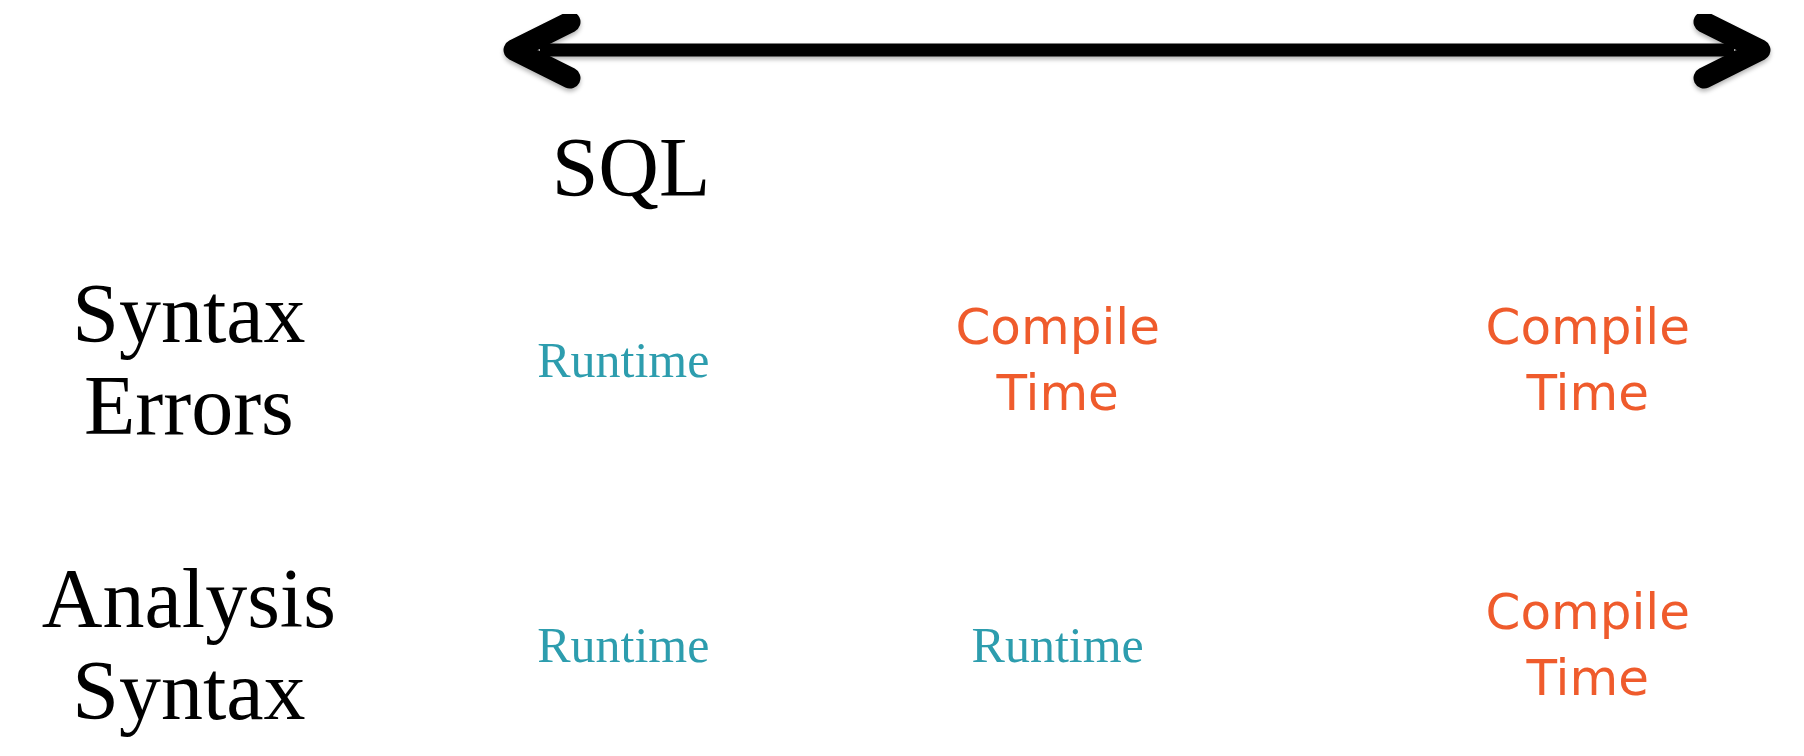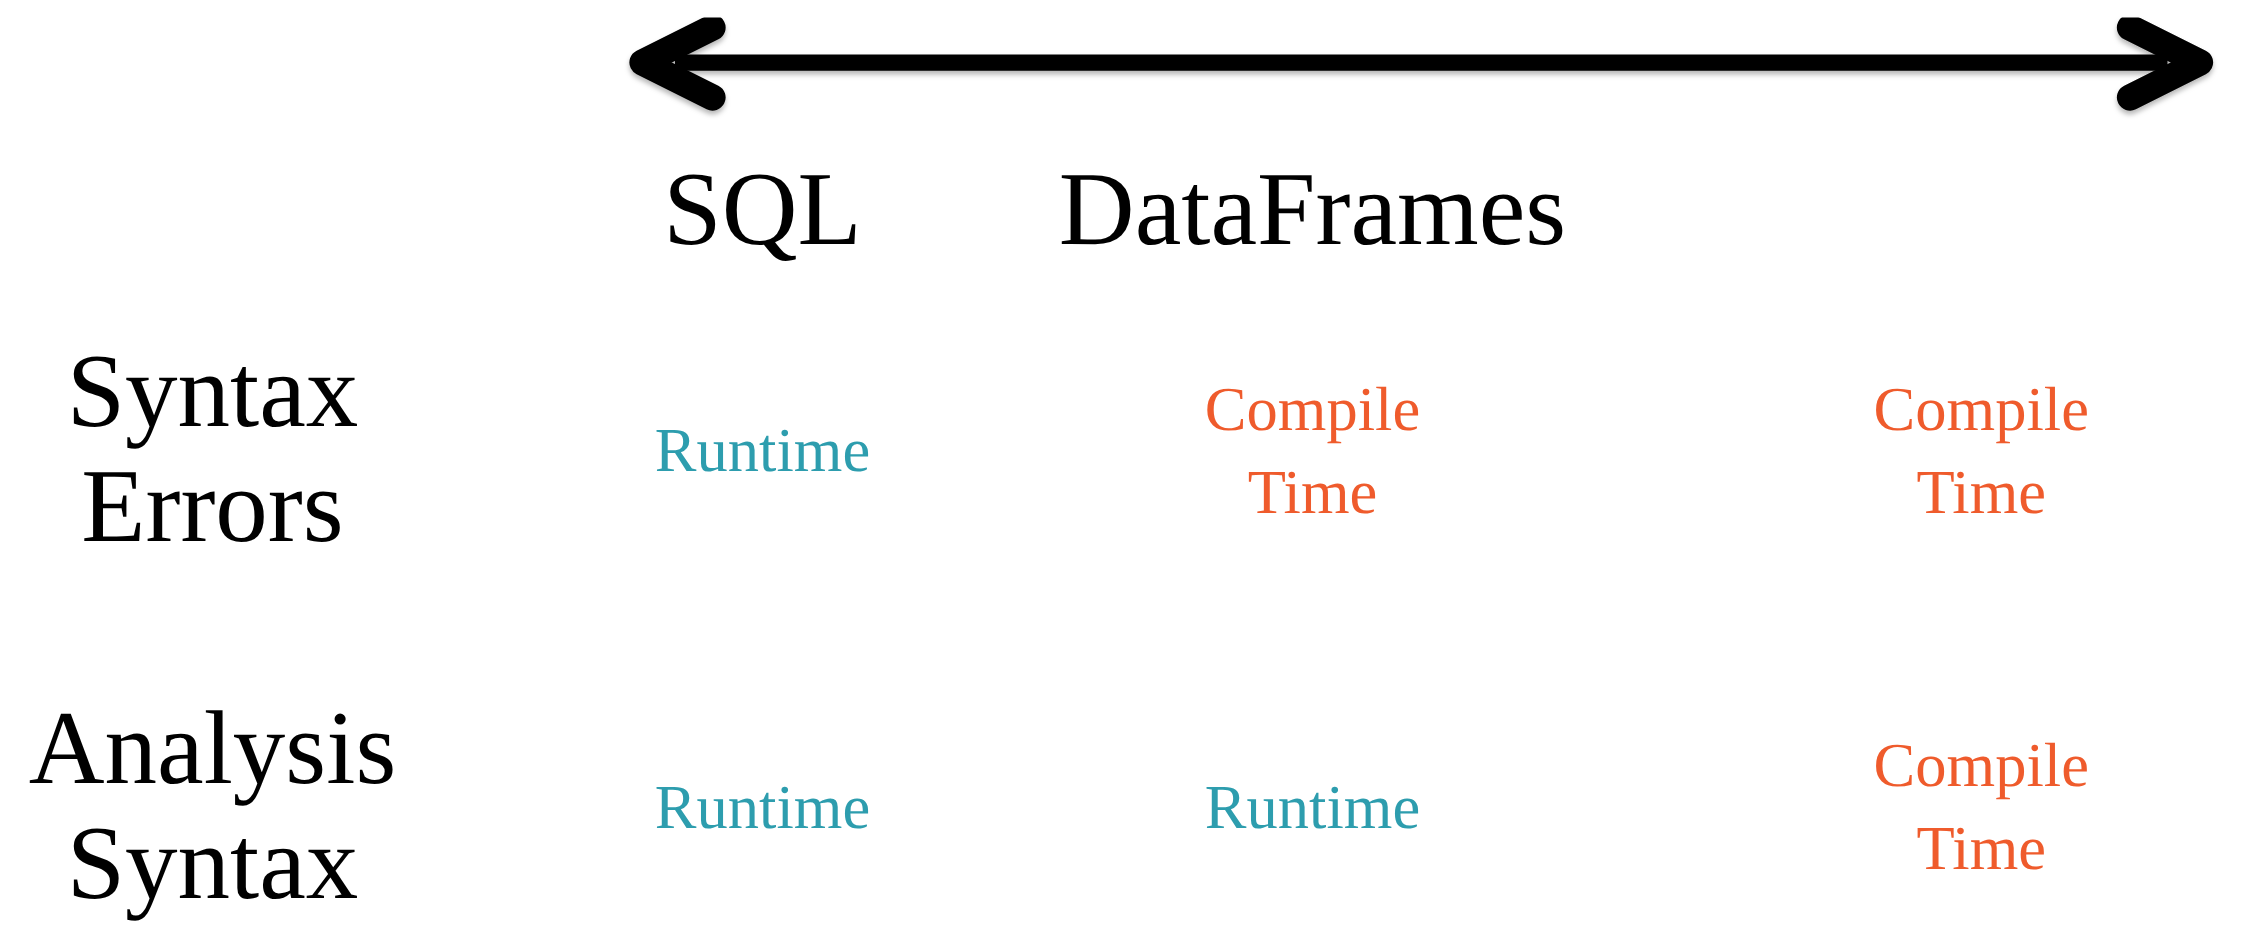--- a/index.html
+++ b/index.html
@@ -32,21 +32,21 @@
   }
   .row-headers { top: 88px;  height: 160px; }
   .row-1       { top: 240px; height: 240px; }
   .row-2       { top: 525px; height: 240px; }
   .col {
     display: flex;
     justify-content: center;
     align-items: flex-start;
     text-align: center;
   }
-  .col-label { width: 340px; }
+  .col-label { width: 340px; padding-left: 21px; }
   .col-sql   { width: 540px; }
   .col-df    { width: 340px; }
   .col-ds    { width: 584px; padding-left: 146px; box-sizing: border-box; }
   .header-text {
     font-family: "Liberation Serif", serif;
     font-size: 84px;
     color: #000000;
     white-space: nowrap;
     line-height: 1.1;
   }
@@ -59,40 +59,37 @@
     text-align: center;
   }
   .cell-text {
     font-family: "DejaVu Sans", sans-serif;
     font-size: 50px;
     line-height: 66px;
     max-width: 245px;
     text-align: center;
   }
   .cell-runtime { color: var(--runtime-color, #2D9DAE); font-family: Liberation Serif, serif; }
-  .cell-compile { color: var(--compile-color, #EF5B2C); font-family: Liberation Serif, serif; }
+  .cell-compile { color: var(--compile-color, #EF5B2C); }
 </style>
 </head>
 <body>
 
 <div class="slide">
 
   <svg class="arrow-svg" viewBox="0 0 1274 80" aria-hidden="true">
     <line x1="40" y1="36" x2="1234" y2="36" stroke="#000000" stroke-width="13"></line>
     <path d="M70 8 L14 36 L70 64" fill="none" stroke="#000000" stroke-width="21" stroke-linecap="round" stroke-linejoin="round"></path>
     <path d="M1204 8 L1260 36 L1204 64" fill="none" stroke="#000000" stroke-width="21" stroke-linecap="round" stroke-linejoin="round"></path>
   </svg>
 
   <div class="row row-headers">
     <div class="col col-label"></div>
     <div class="col col-sql">
       <span class="header-text">SQL</span>
-    </div>
-    <div class="col col-df">
-      <span class="header-text">DataFrames</span>
     </div>
   </div>
 
   <div class="row row-1">
     <div class="col col-label">
       <span class="row-label">Syntax Errors</span>
     </div>
     <div class="col col-sql">
       <span class="cell-text cell-runtime">Runtime</span>
     </div>

